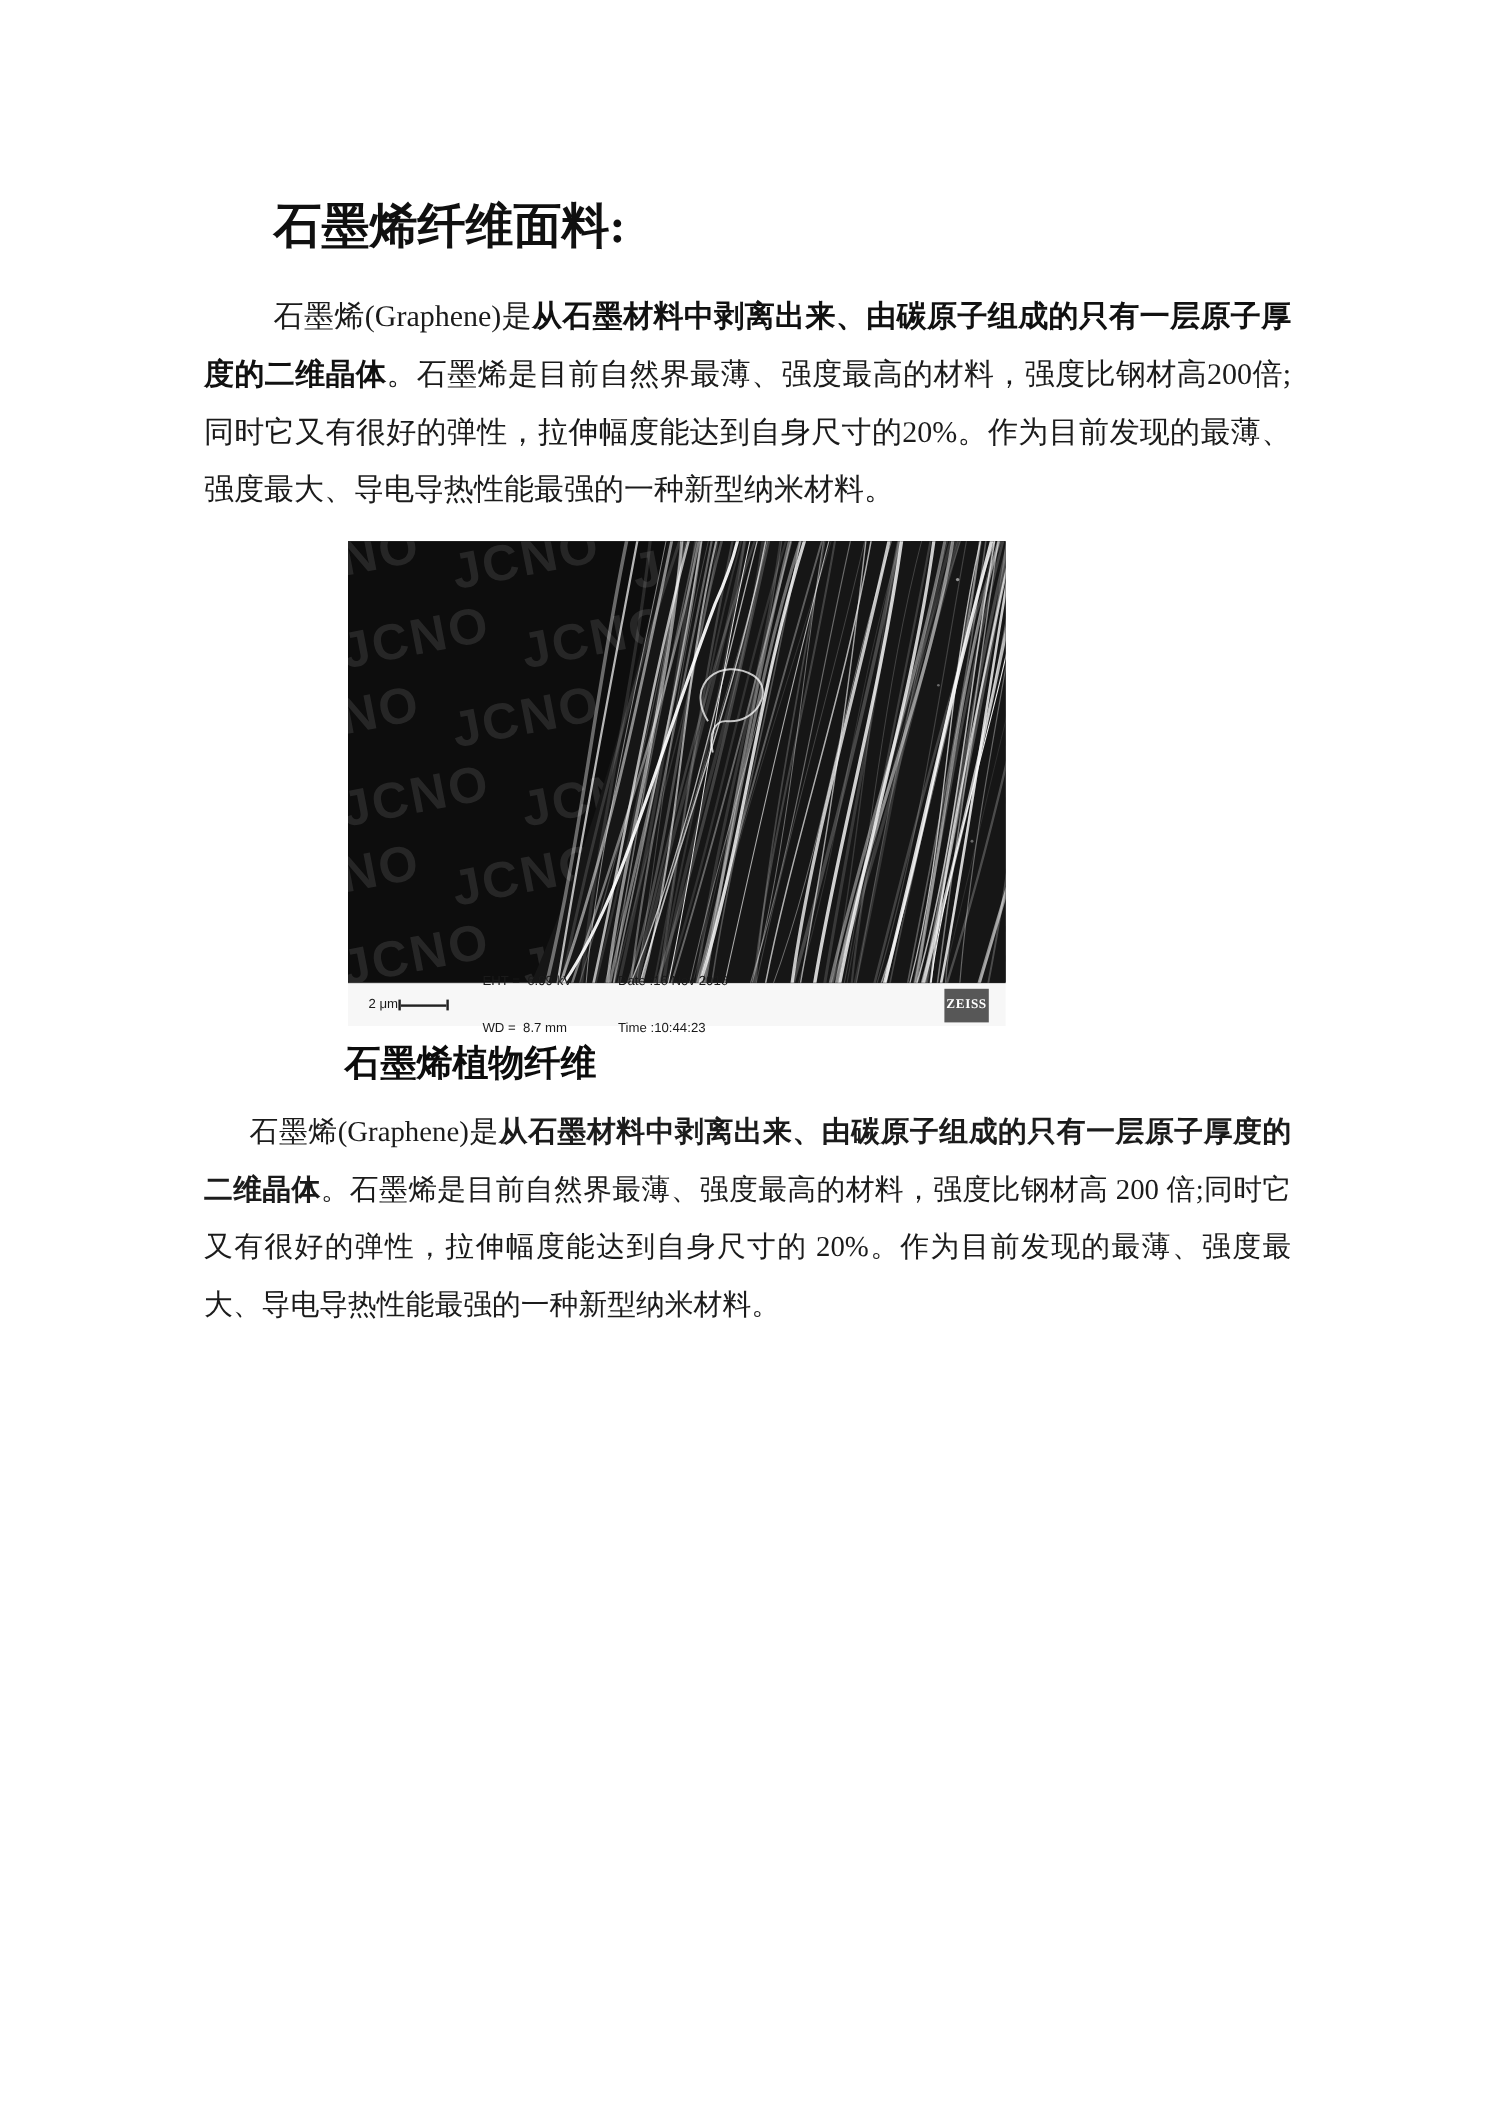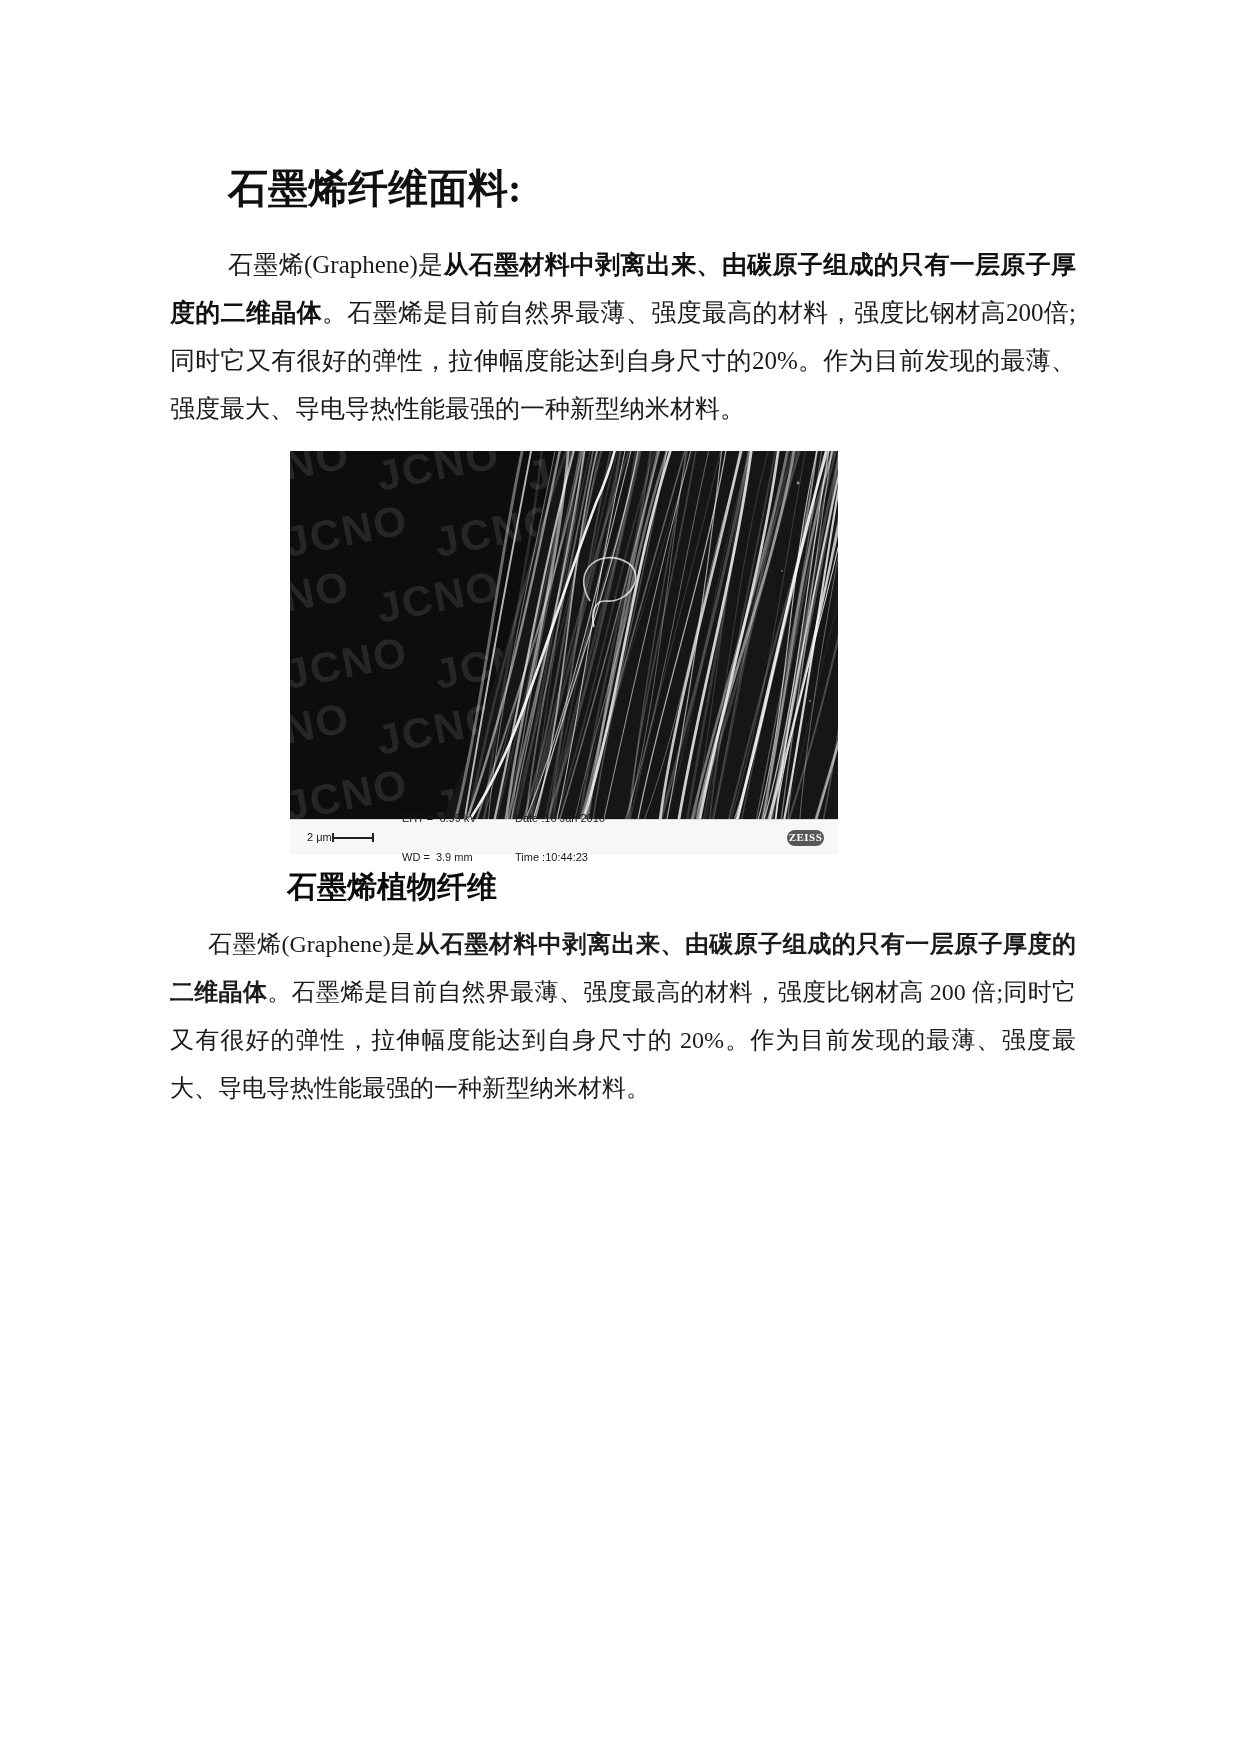--- a/index.html
+++ b/index.html
@@ -41,24 +41,24 @@
   .scalebar{
     display:block;width:38px;height:9px;margin-top:2px;
     border-left:2px solid #222;border-right:2px solid #222;
     background:linear-gradient(#222,#222) center/100% 2px no-repeat;
   }
   .meta-col{white-space:pre;}
   .col-eht{width:113px;}
   .col-signal{width:132px;}
   .col-date{width:150px;}
   .zeiss-badge{
-    margin-left:auto;margin-right:14px;width:37px;height:16px;
+    margin-left:auto;margin-right:14px;width:37px;height:28px;
     background:#575757;color:#ffffff;display:flex;align-items:center;justify-content:center;
     font-family:"Liberation Serif","DejaVu Serif",serif;
-    font-weight:700;font-size:11px;letter-spacing:.5px;border-radius:12px;
+    font-weight:700;font-size:11px;letter-spacing:.5px;
   }
   .fig-heading{
     position:absolute;left:287px;top:834px;margin:0;
     font-size:30px;line-height:34px;font-weight:700;color:#0c0c0c;
     font-family:"Liberation Sans","DejaVu Sans",sans-serif;
   }
   .sec{position:absolute;left:170px;top:884px;width:906px;}
   .sec p{
     margin:0;font-size:24px;line-height:48px;text-align:justify;text-justify:inter-ideograph;
   }
@@ -218,24 +218,24 @@
       <circle cx="520" cy="250" r="1.2" fill="#bbbbbb" opacity=".5"></circle>
     </svg>
 
     <div class="sem-bar">
       <div class="scale-cell">
         <span class="lbl">2 μm</span>
         <span class="scalebar"></span>
       </div>
       <div class="meta-col col-eht">
         <div>EHT =  6.99 kV</div>
-        <div>WD =  3.9 mm</div>
+        <div>WD =  8.7 mm</div>
       </div>
       <div class="meta-col col-date">
-        <div>Date :16 Jan 2016</div>
+        <div>Date :16 Nov 2016</div>
         <div>Time :10:44:23</div>
       </div>
       <div class="zeiss-badge">ZEISS</div>
     </div>
   </figure>
 
   <h2 class="fig-heading">石墨烯植物纤维</h2>
 
   <div class="sec">
     <p class="sp1"><span>石墨烯(Graphene)是</span><b>从石墨材料中剥离出来、由碳原子组成的只有一层原子厚度的二维晶体</b><span>。石墨烯是目前自然界最薄、强度最高的材料，强度比钢材高 200 倍;同时它又有很好的弹性，拉伸幅度能达到自身尺寸的 20%。作为目前发现的最薄、强度最大、导电导热性能最强的一种新型纳米材料。</span></p>

